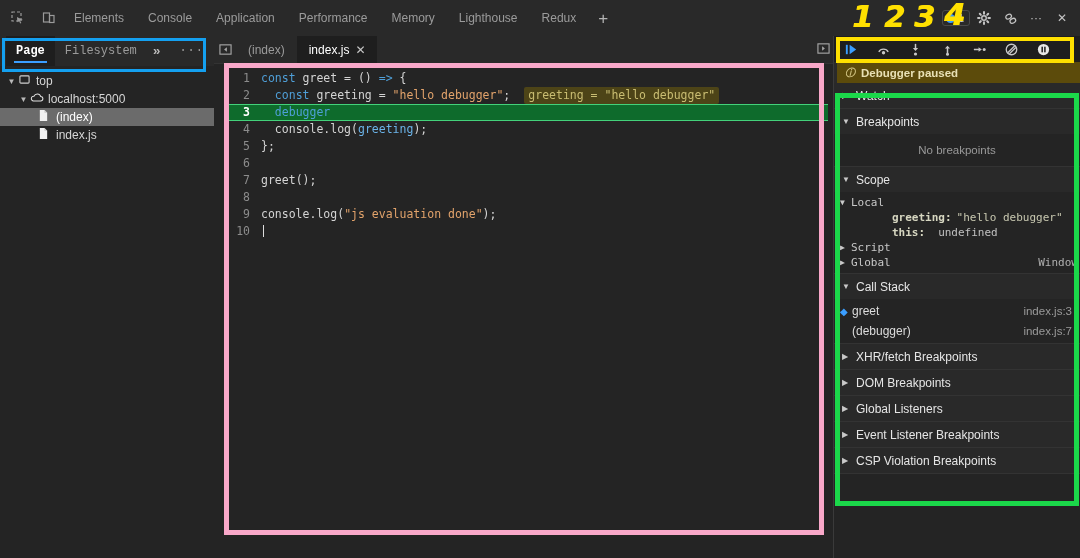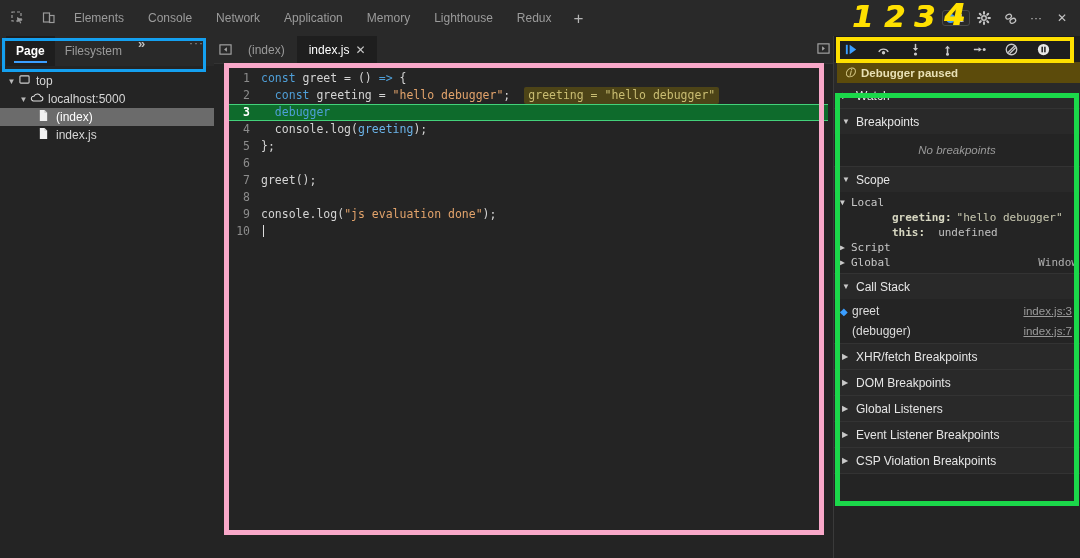--- a/index.html
+++ b/index.html
@@ -36,21 +36,21 @@
   .tb-right{margin-left:auto;display:flex;align-items:center;padding-right:6px;gap:2px;}
   .errbadge{
     display:flex;align-items:center;gap:3px;border:1px solid #4a4a4a;border-radius:3px;
     padding:1px 5px 1px 3px;font-size:11px;color:#d0d0d0;
   }
   .dotblue{width:9px;height:9px;border-radius:50%;background:#3b9eff;display:inline-block;}
   .icobtn{width:24px;height:24px;display:flex;align-items:center;justify-content:center;color:#c4c4c4;}
 
   
   .navpane{position:absolute;left:0;top:36px;width:214px;bottom:0;background:#242424;border-right:1px solid #3a3a3a;}
-  .navtabs{height:30px;display:flex;padding-left:6px;background:#292929;}
+  .navtabs{height:30px;display:flex;align-items:center;padding-left:6px;background:#292929;font-family:Liberation Mono, monospace;}
   .navtab{padding:0 10px;height:30px;display:flex;align-items:center;color:#9b9b9b;font-size:12px;position:relative;}
   .navtab.sel{color:#fff;background:#1e1e1e;font-weight:bold;}
   .navtab.sel::after{content:"";position:absolute;left:8px;right:8px;bottom:3px;height:2px;background:#3b9eff;}
   .navmore{color:#bdbdbd;font-size:13px;padding:0 6px;font-weight:bold;}
   .navdots{margin-left:auto;color:#9a9a9a;padding-right:10px;letter-spacing:1px;}
 
   .tree{padding-top:6px;font-size:12px;}
   .trow{height:18px;display:flex;align-items:center;color:#d6d6d6;white-space:nowrap;}
   .trow.sel{background:#6b6b6b;color:#fff;}
   .tw{width:11px;display:inline-block;text-align:center;color:#b9b9b9;font-size:8px;}
@@ -111,32 +111,32 @@
     height:21px;background:#5c4b0b;display:flex;align-items:center;gap:6px;
     padding-left:8px;color:#e8e0b5;font-size:11.5px;font-weight:bold;
     border-left:3px solid #2a2a2a;
   }
   .ibadge{color:#cdbf7e;font-size:10px;font-style:italic;}
 
   .sec{border-bottom:1px solid #333;}
   .sechdr{height:25px;display:flex;align-items:center;padding-left:8px;background:#292929;color:#e6e6e6;font-size:12px;gap:6px;}
   .arr{font-size:8px;color:#c9c9c9;width:8px;display:inline-block;}
   .secbody{background:#242424;padding:4px 0;}
-  .empty{text-align:center;color:#9a9a9a;font-style:italic;font-size:11.5px;padding:6px 0;}
+  .empty{text-align:center;color:#9a9a9a;font-size:11.5px;padding:6px 0;}
 
   .mono{font-family:"DejaVu Sans Mono","Liberation Mono",monospace;font-size:11px;}
   .scoperow{height:15px;display:flex;align-items:center;color:#c8c8c8;padding-left:6px;white-space:nowrap;}
   .scoperow .arr{margin-right:3px;}
   .vname{color:#d6d6c0;font-weight:bold;margin-left:32px;}
   .vval{color:#c0c0c0;}
   .vstr{color:#c8c8b0;}
   .scoperow .right{margin-left:auto;padding-right:2px;color:#b0b0b0;}
 
   .csrow{height:20px;display:flex;align-items:center;padding-left:6px;color:#dcdcdc;font-size:12px;}
-  .csrow .loc{margin-left:auto;padding-right:8px;color:#9a9a9a;font-size:11.5px;text-decoration:underline;}
+  .csrow .loc{margin-left:auto;padding-right:8px;color:#9a9a9a;font-size:11.5px;}
   .csdot{width:12px;display:inline-block;color:#3b9eff;font-size:10px;}
 
   
   .anno-green{
     position:absolute;right:1px;top:93px;width:244px;height:413px;
     border:5px solid #1bd84a;box-sizing:border-box;pointer-events:none;
   }
   
   .anno-yellow{
     position:absolute;right:6px;top:37px;width:238px;height:26px;
@@ -167,24 +167,24 @@
           <rect x="7.5" y="4.5" width="4.5" height="7" fill="none" stroke="#9a9a9a" stroke-width="1.2"></rect>
         </svg>
     </div>
     <div class="maintab">
         <span>Elements</span>
       </div>
     <div class="maintab">
         <span>Console</span>
       </div>
     <div class="maintab">
-        <span>Network</span>
-      </div>
-    <div class="maintab">
         <span>Application</span>
+      </div>
+    <div class="maintab">
+        <span>Performance</span>
       </div>
     <div class="maintab">
         <span>Memory</span>
       </div>
     <div class="maintab">
         <span>Lighthouse</span>
       </div>
     <div class="maintab">
         <span>Redux</span>
       </div>

